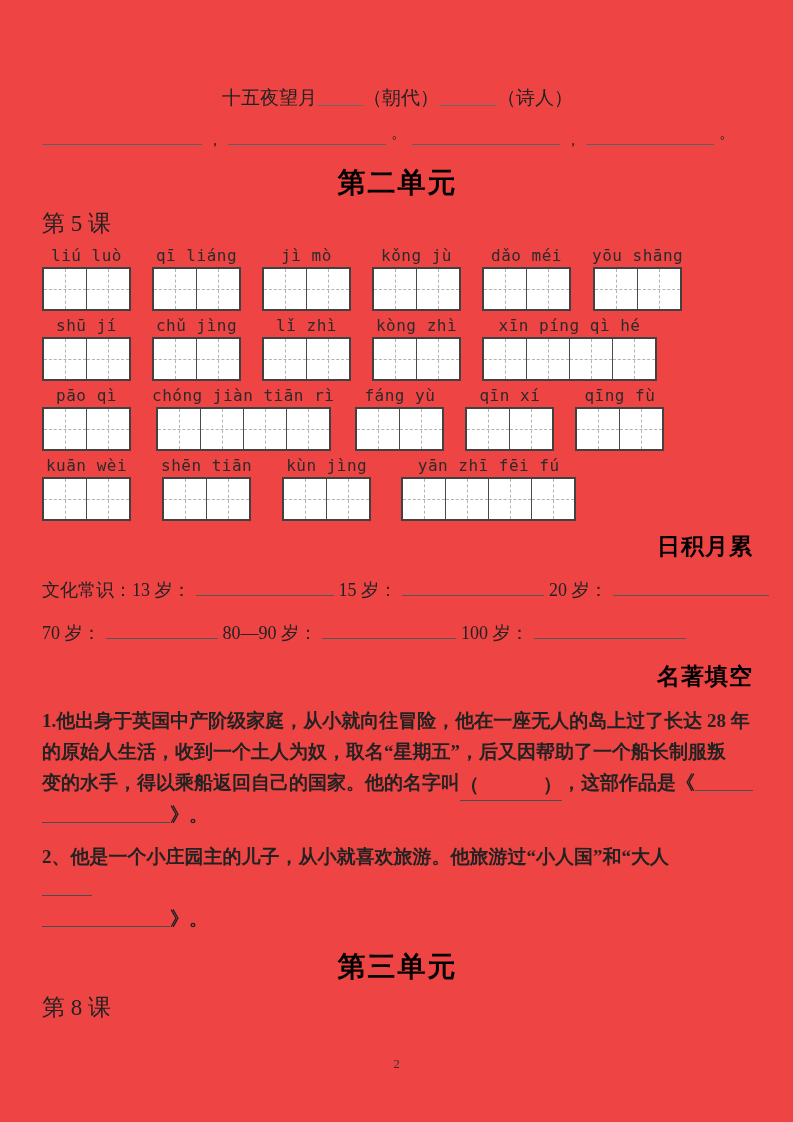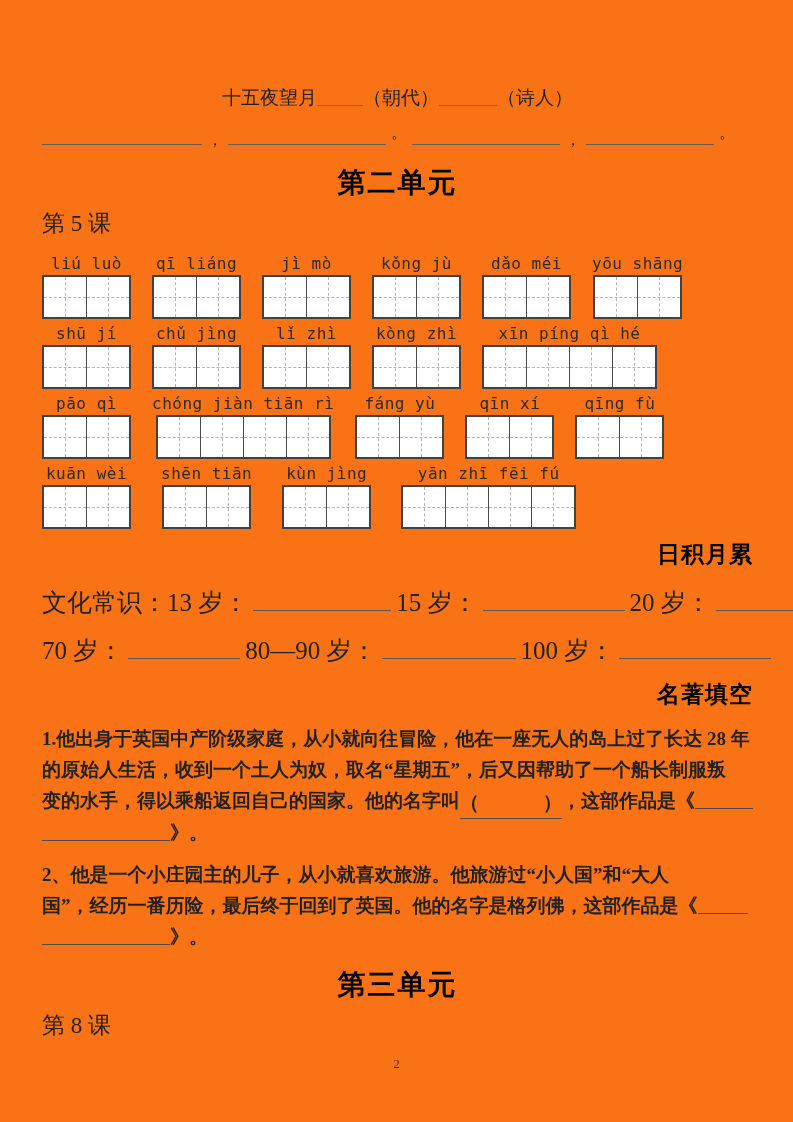--- a/index.html
+++ b/index.html
@@ -1,18 +1,18 @@
 <!DOCTYPE html>
 <html><head>
 <meta charset="utf-8">
 <style>
   html,body{margin:0;padding:0;background:#ffffff;}
   .page{
     width:793px;height:1122px;box-sizing:border-box;
-    padding:84px 40px 0 42px;background:#f97316;overflow:hidden;
+    padding:84px 40px 0 42px;background:#ef4444;overflow:hidden;
     font-family:"Liberation Serif","DejaVu Serif",serif;
     color:#222;position:relative;
   }
   
   .blank{
     display:inline-block;height:1em;border-bottom:1.6px solid #565656;
     position:relative;top:2px;
   }
   
   .poem-line{
@@ -28,21 +28,21 @@
   .verse-punct{line-height:1;}
   .verse-punct.raised{transform:translateY(-7px);}
   
   .unit-title{
     text-align:center;font-family:"Liberation Sans","DejaVu Sans",sans-serif;
     font-weight:700;font-size:28px;line-height:34px;color:#000;
     letter-spacing:2px;margin-top:16px;
   }
   .lesson{font-size:23px;line-height:26px;margin-top:11px;}
   
-  .pin-grid{margin-top:17px;}
+  .pin-grid{margin-top:9px;}
   .pin-row{display:flex;column-gap:21px;margin-bottom:5px;align-items:flex-end;}
   .pin-row:nth-child(4){column-gap:30px;}
   .pin-group{display:flex;flex-direction:column;align-items:center;}
   .pin-label{
     font-family:"DejaVu Sans Mono",monospace;font-size:16px;line-height:19px;
     letter-spacing:.5px;white-space:pre;margin-bottom:2px;color:#2b2b2b;
   }
   .box-group{display:flex;border:2px solid #414141;background:#fff;}
   .cell{width:42px;height:40px;position:relative;border-right:1.5px solid #4a4a4a;}
   .cell:last-child{border-right:none;}
@@ -53,21 +53,21 @@
   .cell::after{
     content:"";position:absolute;top:50%;left:0;right:0;
     border-top:1px dashed #b2b2b2;
   }
   
   .section-heading{
     font-family:"Liberation Sans","DejaVu Sans",sans-serif;font-weight:700;
     font-size:23px;line-height:27px;color:#000;margin-top:12px;letter-spacing:1px;text-align:right;
   }
   
-  .culture-lines{margin-top:17px;font-size:25px;}
+  .culture-lines{margin-top:17px;font-size:18px;}
   .culture-line{display:flex;align-items:baseline;column-gap:5px;line-height:24px;margin-bottom:18px;}
   .culture-label{white-space:pre;}
   .culture-line .blank{top:0;flex:none;}
   
   .questions{margin-top:15px;font-size:19px;font-weight:bold;}
   .question{margin-bottom:11px;}
   .q-line{line-height:31px;white-space:nowrap;}
   .q-line .blank{border-bottom-color:#4c4c4c;}
   .paren-blank{
     display:inline-flex;justify-content:space-between;align-items:baseline;
@@ -285,21 +285,21 @@
         <div class="q-line"><span class="q-text">1.他出身于英国中产阶级家庭，从小就向往冒险，他在一座无人的岛上过了长达 28 年</span></div>
         <div class="q-line"><span class="q-text">的原始人生活，收到一个土人为奴，取名“星期五”，后又因帮助了一个船长制服叛</span></div>
         <div class="q-line"><span class="q-text">变的水手，得以乘船返回自己的国家。他的名字叫</span><span class="paren-blank" style="width: 102px;">
             <span>（</span>
             <span>）</span>
           </span><span class="q-text">，这部作品是《</span><span class="blank" style="width: 58px;"></span></div>
         <div class="q-line"><span class="blank" style="width: 128px;"></span><span class="q-text">》。</span></div>
       </div>
       <div class="question">
         <div class="q-line"><span class="q-text">2、他是一个小庄园主的儿子，从小就喜欢旅游。他旅游过“小人国”和“大人</span></div>
-        <div class="q-line"><span class="q-text">国”，经历一番历险，最后终于回到了英国。他的名字是格列佛，这部作品是《</span><span class="blank" style="width: 50px;"></span></div>
+        <div class="q-line"><span class="blank" style="width: 50px;"></span></div>
         <div class="q-line"><span class="blank" style="width: 128px;"></span><span class="q-text">》。</span></div>
       </div>
     </div>
 
   <div class="unit-title">第三单元</div>
   <div class="lesson">第 8 课</div>
 
   <div class="page-number">2</div>
 </div>
 

